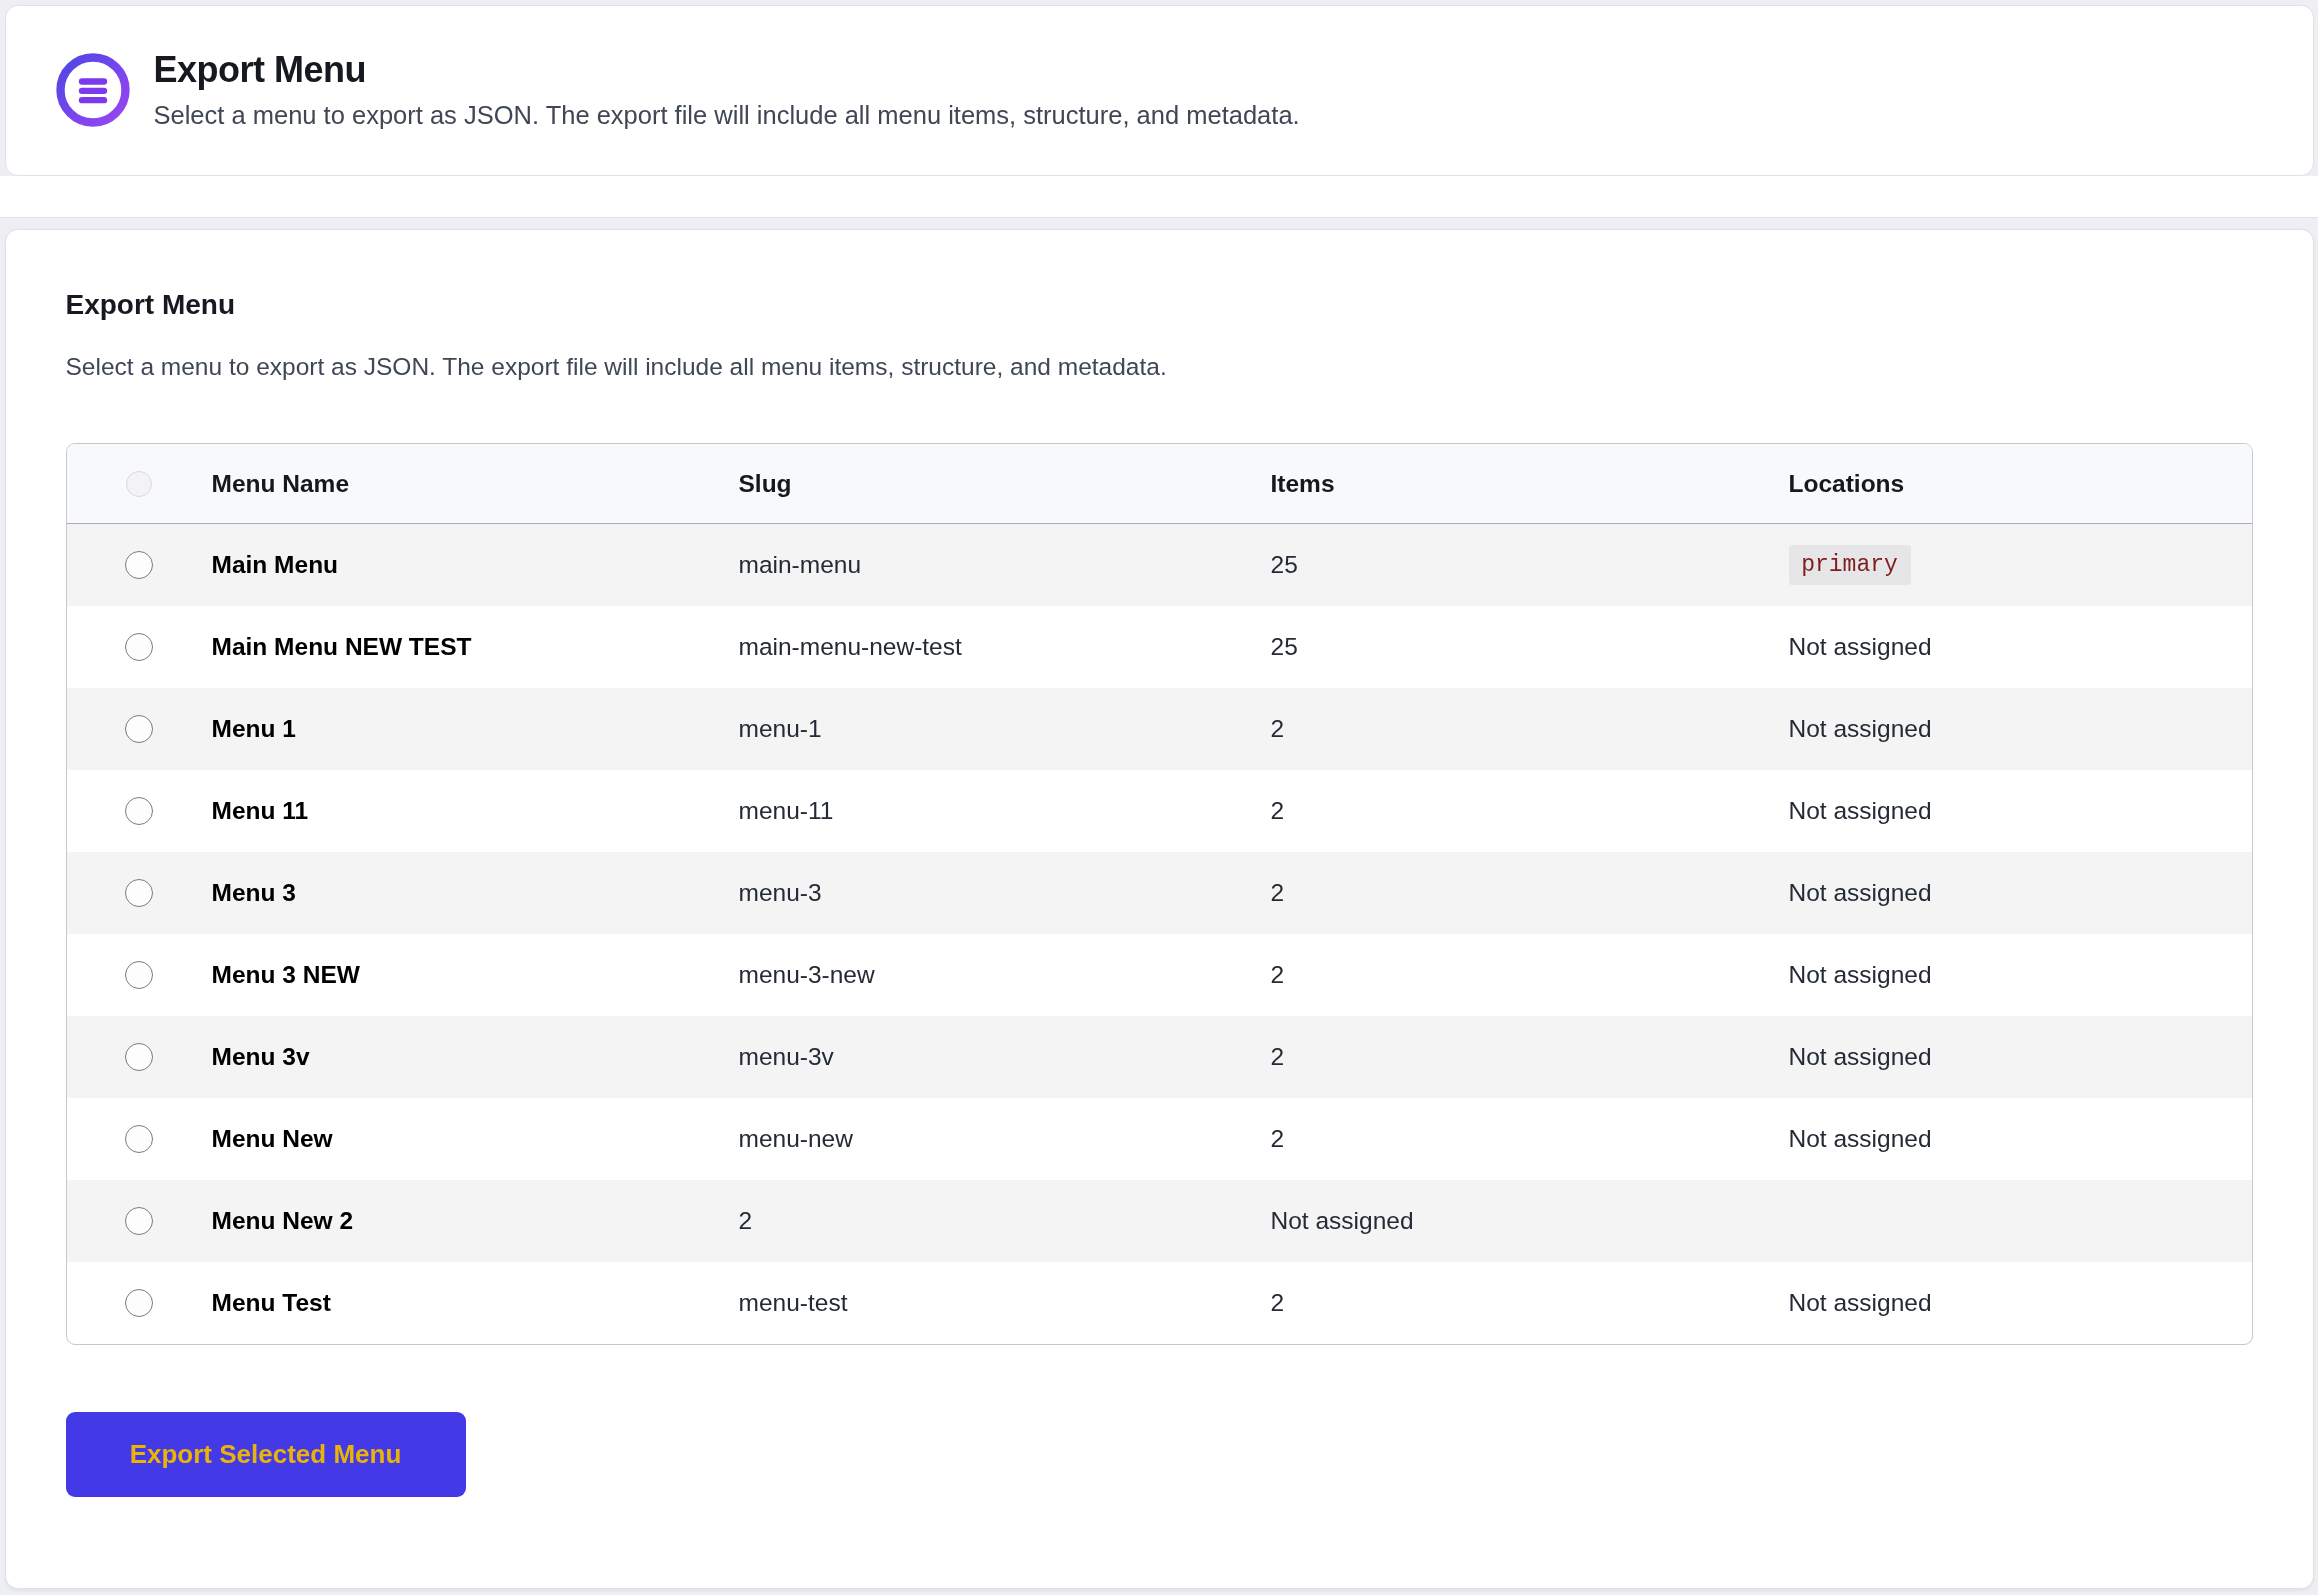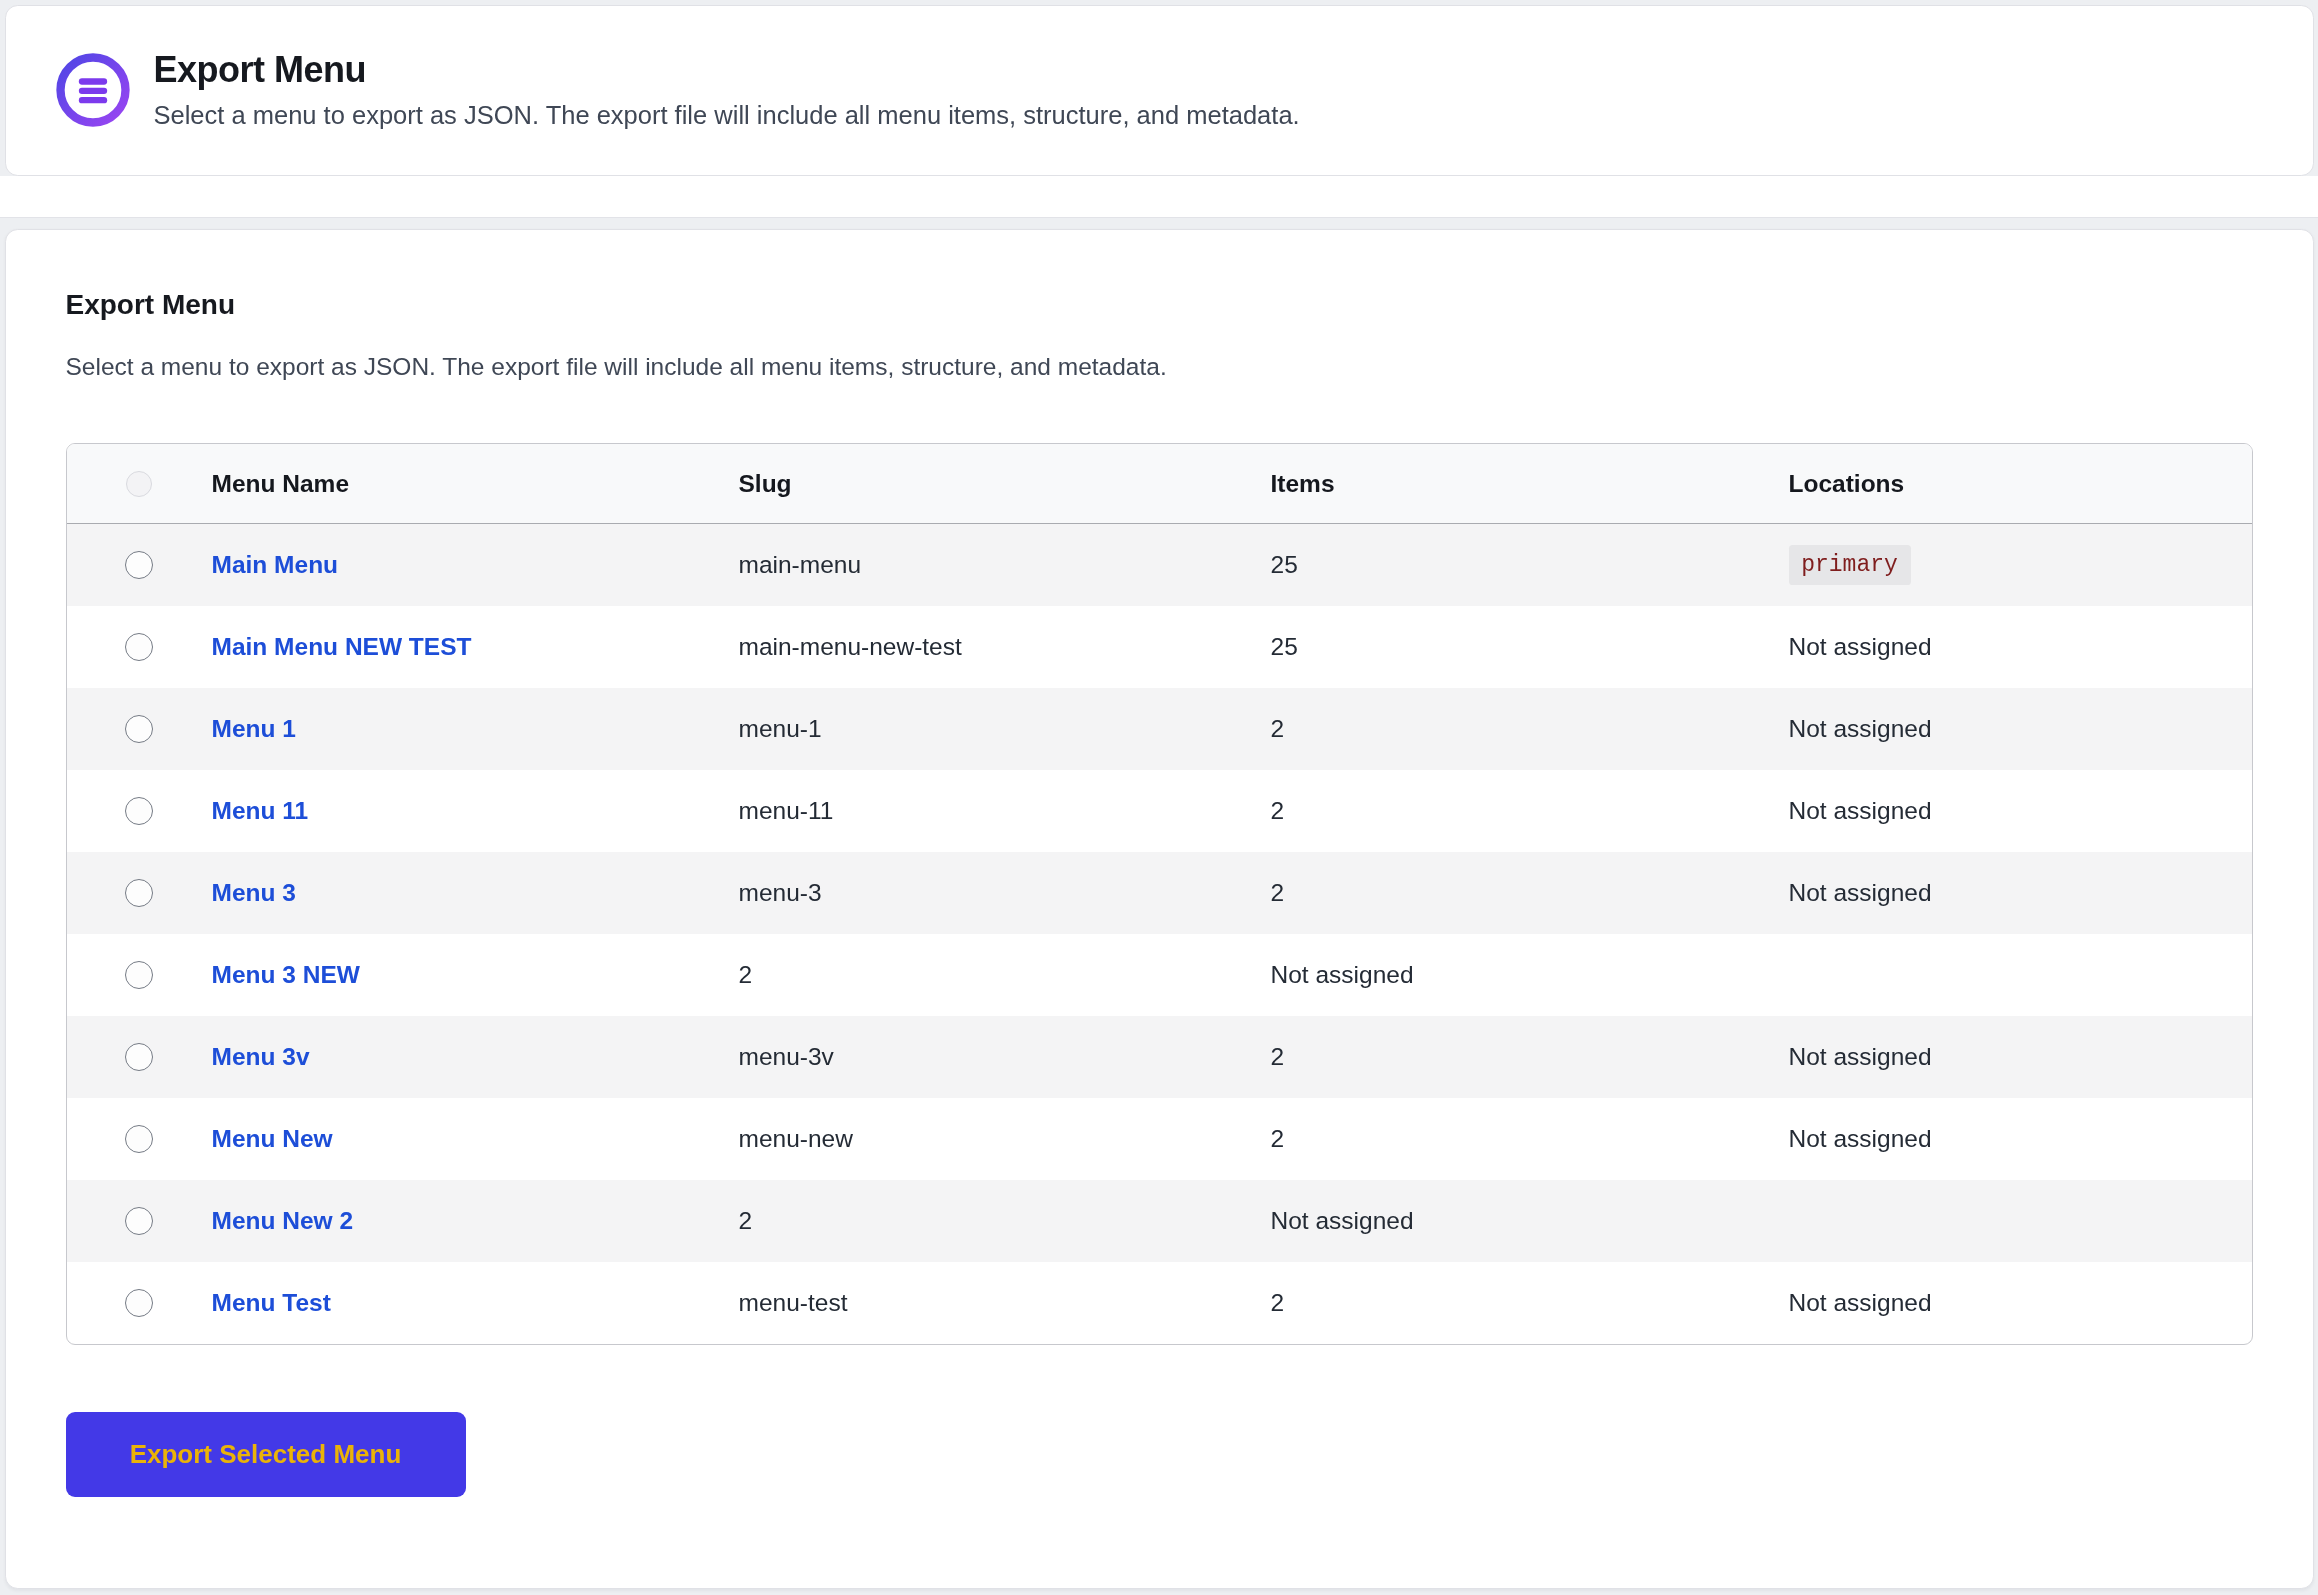--- a/index.html
+++ b/index.html
@@ -69,21 +69,21 @@
   }
   .thead{
     height:80px;
     background:#f8f9fa;
     border-bottom:1.8px solid #a9abb0;
     box-sizing:border-box;
     font-weight:700;font-size:24.5px;color:#15181e;
   }
   .row{font-size:24.5px;color:#242b35;}
   .row.alt{background:#f4f4f5;}
-  .cell-name{font-weight:700;color:#1d4ed8;}
+  .cell-name{font-weight:700;color:#000000;}
   .radio-cell{display:flex;justify-content:center;align-items:center;}
   .radio{
     width:28px;height:28px;border-radius:50%;
     border:1.8px solid #757b85;background:#fdfdfd;
     box-sizing:border-box;display:inline-block;
   }
   .radio-header{
     width:26px;height:26px;border:1.8px solid #d9dadf;background:#f3f3f5;
   }
   .badge{
@@ -192,20 +192,21 @@
           <div class="cell-name">Menu 3</div>
           <div>menu-3</div>
           <div>2</div>
           <div>Not assigned</div>
         </div>
         <div class="trow row">
           <div class="radio-cell">
             <span class="radio"></span>
           </div>
           <div class="cell-name">Menu 3 NEW</div>
+          <div>menu-3-new</div>
           <div>2</div>
           <div>Not assigned</div>
         </div>
         <div class="trow row alt">
           <div class="radio-cell">
             <span class="radio"></span>
           </div>
           <div class="cell-name">Menu 3v</div>
           <div>menu-3v</div>
           <div>2</div>

